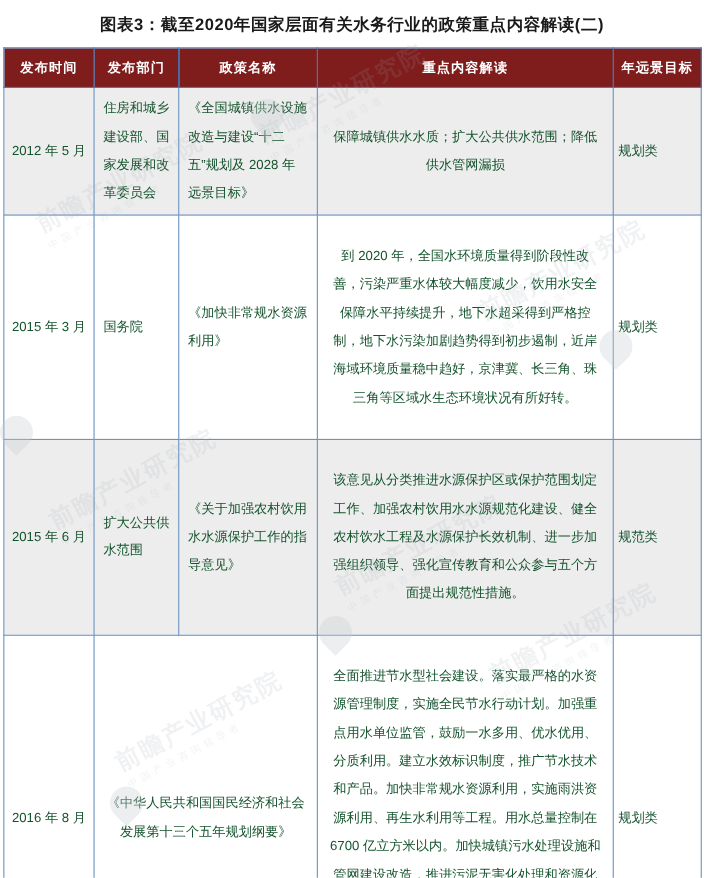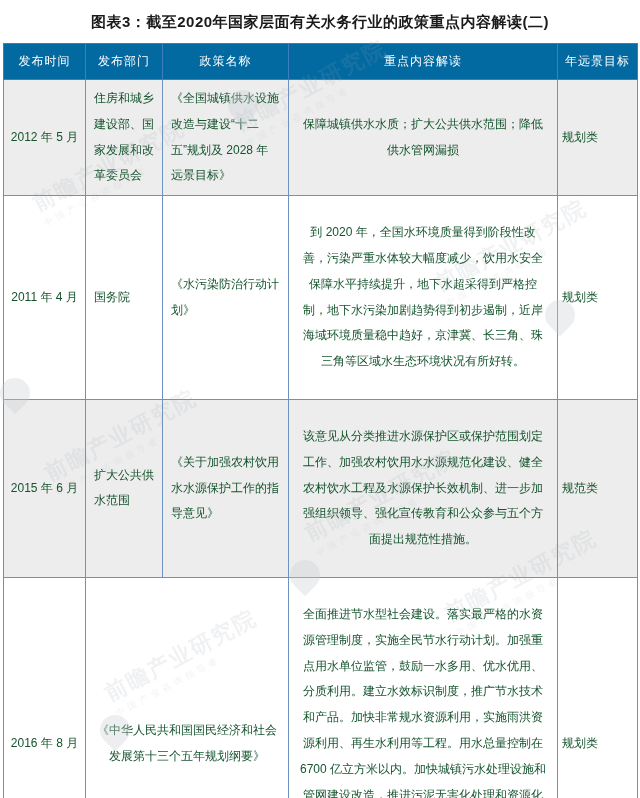--- a/index.html
+++ b/index.html
@@ -27,24 +27,24 @@
     margin: 0 3px;
     border-collapse: collapse;
     table-layout: fixed;
   }
   .policy-table th, .policy-table td {
     border: 1px solid #6b92c0;
     font-size: 12px;
     vertical-align: middle;
   }
   .policy-table thead th {
-    background: #0369a1;
+    background: #7f1d1d;
     border-color: #3c7ec0;
     color: #ffffff;
-    font-weight: normal;
+    font-weight: bold;
     height: 36px;
     text-align: center;
     letter-spacing: 1px;
   }
   .policy-table tbody tr.row-alt  { background: #ededed; }
   .policy-table tbody tr.row-plain{ background: #ffffff; }
   .policy-table tbody tr:nth-child(1) { height: 105px; }
   .policy-table tbody tr:nth-child(2) { height: 158px; }
   .policy-table tbody tr:nth-child(3) { height: 132px; }
   .policy-table tbody tr:nth-child(4) { height: 295px; }
@@ -120,23 +120,23 @@
     </thead>
     <tbody>
         <tr class="row-alt">
           <td class="time">2012 年 5 月</td>
           <td class="dept">住房和城乡建设部、国家发展和改革委员会</td>
           <td class="name">《全国城镇供水设施改造与建设“十二五”规划及 2028 年远景目标》</td>
           <td class="content">保障城镇供水水质；扩大公共供水范围；降低供水管网漏损</td>
           <td class="nature">规划类</td>
         </tr>
         <tr class="row-plain">
-          <td class="time">2011 年 4 月</td>
+          <td class="time">2015 年 3 月</td>
           <td class="dept">国务院</td>
-          <td class="name">《水污染防治行动计划》</td>
+          <td class="name">《加快非常规水资源利用》</td>
           <td class="content">到 2020 年，全国水环境质量得到阶段性改善，污染严重水体较大幅度减少，饮用水安全保障水平持续提升，地下水超采得到严格控制，地下水污染加剧趋势得到初步遏制，近岸海域环境质量稳中趋好，京津冀、长三角、珠三角等区域水生态环境状况有所好转。</td>
           <td class="nature">规划类</td>
         </tr>
         <tr class="row-alt">
           <td class="time">2015 年 6 月</td>
           <td class="dept">扩大公共供水范围</td>
           <td class="name">《关于加强农村饮用水水源保护工作的指导意见》</td>
           <td class="content">该意见从分类推进水源保护区或保护范围划定工作、加强农村饮用水水源规范化建设、健全农村饮水工程及水源保护长效机制、进一步加强组织领导、强化宣传教育和公众参与五个方面提出规范性措施。</td>
           <td class="nature">规范类</td>
         </tr>

